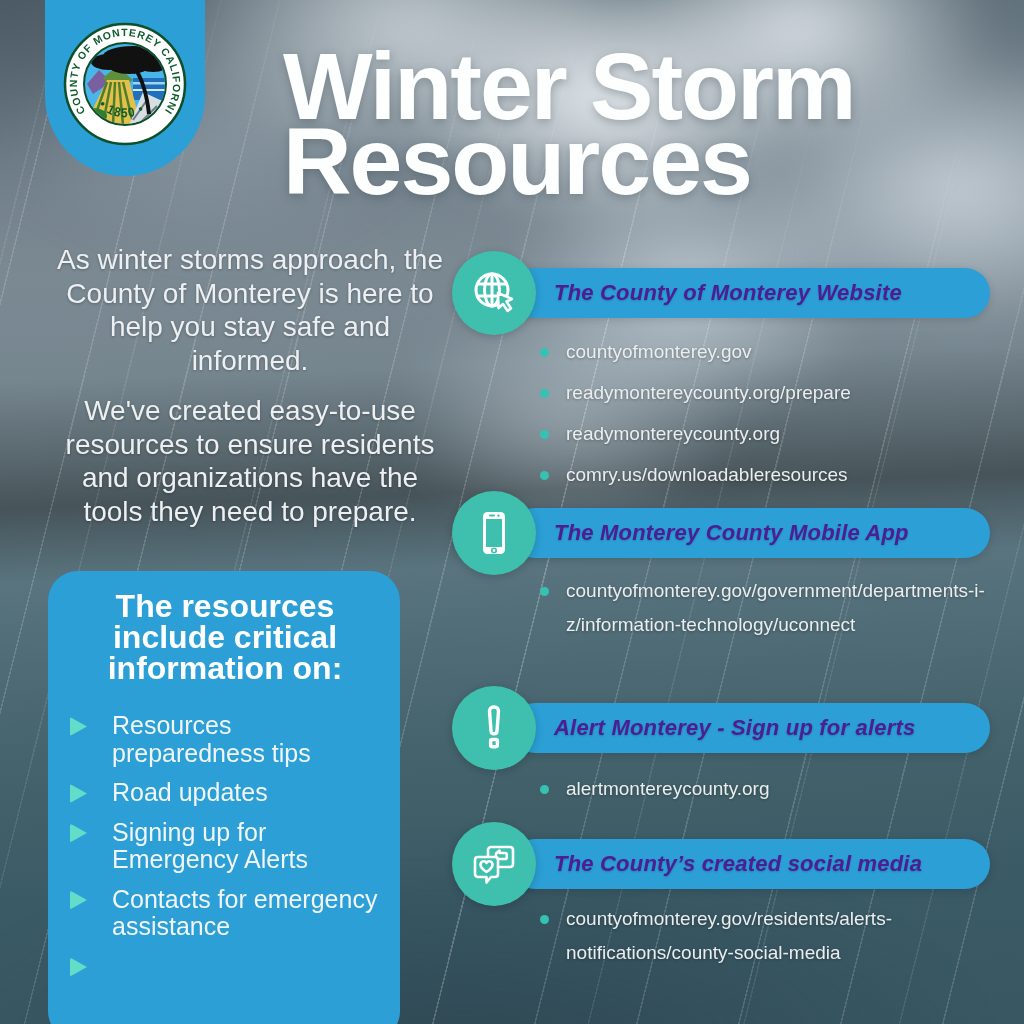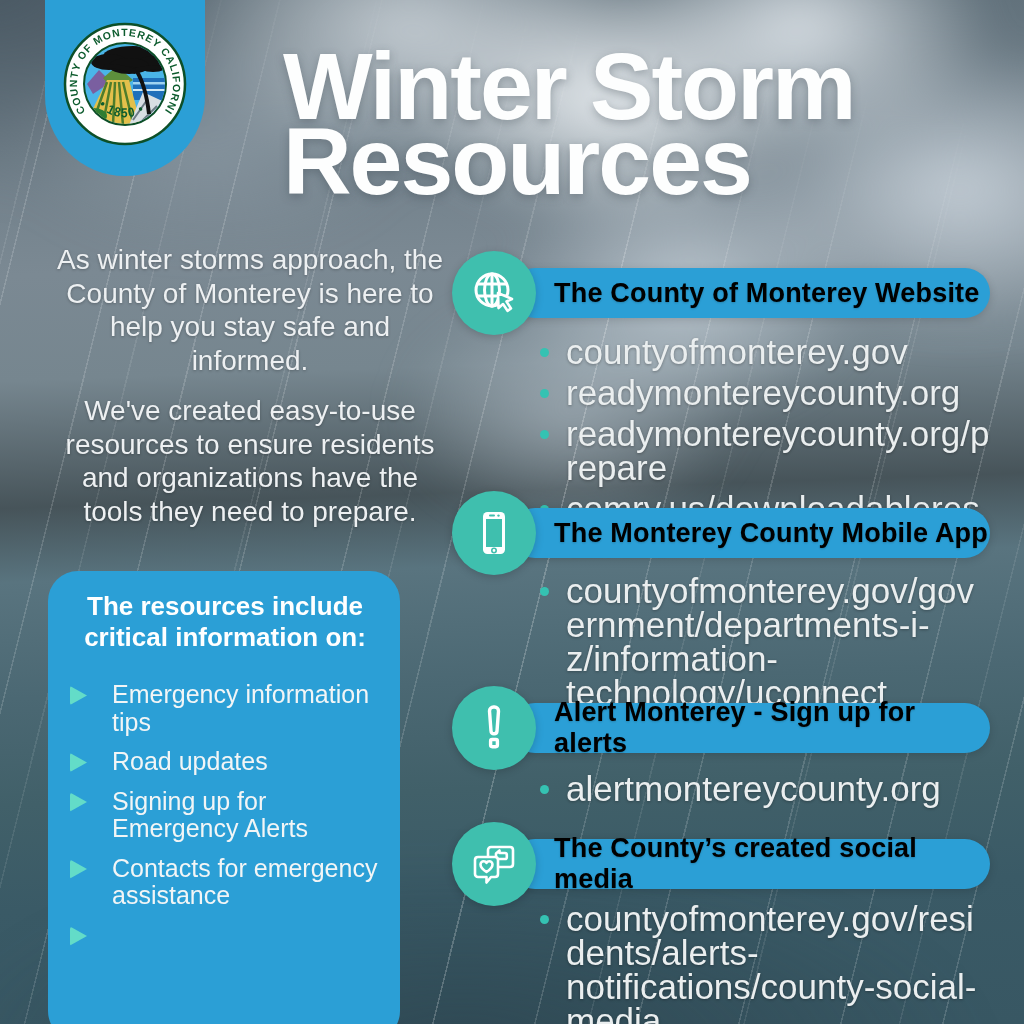--- a/index.html
+++ b/index.html
@@ -41,42 +41,42 @@
     font-size:95px;line-height:75px;font-weight:700;letter-spacing:-2px;color:#fdfefe;
     text-shadow:0 3px 10px rgba(55,65,75,.35);}
   
   .intro{position:absolute;left:50px;top:243px;width:400px;color:#edf0f2;
     font-size:28px;line-height:33.5px;text-shadow:0 1px 3px rgba(0,0,0,.28);}
   .intro p{margin:0 0 17px 0;text-align:center;}
   
   .left-box{position:absolute;left:48px;top:571px;width:352px;height:470px;
     background:var(--blue);border-radius:30px;box-sizing:border-box;
     padding:20px 18px 0 20px;color:#fff;}
-  .box-heading{font-weight:700;font-size:26px;line-height:31px;text-align:center;
+  .box-heading{font-weight:700;font-size:32px;line-height:31px;text-align:center;
     padding:0 14px;margin-bottom:28px;}
   .box-item{position:relative;padding-left:44px;margin-bottom:12px;
     font-size:25px;line-height:27.5px;color:#f2f5f6;}
   .tri{position:absolute;left:2px;top:5px;width:17px;height:19px;background:var(--mint);
     clip-path:polygon(0 0,100% 50%,0 100%);border-radius:2px;}
   .box-link{text-decoration:underline;text-underline-offset:4px;overflow-wrap:anywhere;}
   
   .section{position:absolute;left:450px;width:556px;}
   .s1{top:251px;} .s2{top:491px;} .s3{top:686px;} .s4{top:822px;}
   .icon-circle{position:absolute;left:2px;top:0;width:84px;height:84px;border-radius:50%;
     background:var(--teal);display:flex;align-items:center;justify-content:center;
     box-shadow:0 2px 8px rgba(0,0,0,.18);z-index:2;}
   .pill{position:absolute;left:60px;top:17px;width:480px;height:50px;background:var(--blue);
     border-radius:25px;display:flex;align-items:center;box-sizing:border-box;padding-left:44px;
     box-shadow:0 2px 8px rgba(0,0,0,.15);}
-  .pill span{font-weight:700;font-size:27px;color:#000000;letter-spacing:.2px;
-    text-shadow:0 1px 2px rgba(0,0,0,.18);}
+  .pill span{font-weight:700;font-size:22px;color:#4c1d95;letter-spacing:.2px;
+    text-shadow:0 1px 2px rgba(0,0,0,.18);font-style:italic;}
   .links{position:absolute;left:90px;top:83px;width:452px;}
   .s1 .links{top:84px;} .s2 .links{top:83px;} .s3 .links{top:86px;} .s4 .links{top:80px;}
   .link-item{position:relative;padding-left:26px;margin-bottom:7px;
-    font-size:35px;line-height:34px;color:#eaeeef;overflow-wrap:anywhere;
+    font-size:19px;line-height:34px;color:#eaeeef;overflow-wrap:anywhere;
     text-shadow:0 1px 3px rgba(0,0,0,.3);}
   .dot{position:absolute;left:0;top:13px;width:9px;height:9px;border-radius:50%;
     background:var(--teal2);}
   .icon-circle svg{display:block;}
 </style>
 </head>
 <body>
 
 <div class="canvas" style="--blue:#2b9fd6;--teal:#3fbfae;--teal2:#35c2b2;--mint:#63dcc8;">
   <div class="clouds"></div>
@@ -126,21 +126,21 @@
   <h1 class="title" style="margin:15px;">Winter Storm Resources</h1>
 
   <div class="intro">
     <p>As winter storms approach, the County of Monterey is here to help you stay safe and informed.</p>
     <p>We've created easy-to-use resources to ensure residents and organizations have the tools they need to prepare.</p>
   </div>
 
   <div class="left-box">
     <div class="box-heading">The resources include critical information on:</div>
     <div>
-        <div class="box-item"><span class="tri"></span><span>Emergency information tips</span></div>
+        <div class="box-item"><span class="tri"></span><span>Resources preparedness tips</span></div>
         <div class="box-item"><span class="tri"></span><span>Road updates</span></div>
         <div class="box-item"><span class="tri"></span><span>Signing up for Emergency Alerts</span></div>
         <div class="box-item"><span class="tri"></span><span>Contacts for emergency assistance</span></div>
         <div class="box-item"><span class="tri"></span></div>
       </div>
   </div>
 
   <div class="section s1">
     <div class="icon-circle">
       <svg width="52" height="52" viewBox="0 0 52 52" fill="none" stroke="#ffffff" stroke-width="3" stroke-linecap="round" stroke-linejoin="round">
@@ -150,22 +150,22 @@
         <line x1="9.5" y1="17" x2="38.5" y2="17"></line>
         <line x1="9.5" y1="29" x2="38.5" y2="29"></line>
         <path d="M30 26 L44 32 L38.5 34.5 L43 41.5 L39.5 43.8 L35 37 L30.5 41 Z" fill="#3fbfae" stroke="#ffffff" stroke-width="2.6"></path>
       </svg>
     </div>
     <div class="pill">
       <span>The County of Monterey Website</span>
     </div>
     <div class="links">
         <div class="link-item"><span class="dot"></span><span>countyofmonterey.gov</span></div>
+        <div class="link-item"><span class="dot"></span><span>readymontereycounty.org/prepare</span></div>
         <div class="link-item"><span class="dot"></span><span>readymontereycounty.org</span></div>
-        <div class="link-item"><span class="dot"></span><span>readymontereycounty.org/prepare</span></div>
         <div class="link-item"><span class="dot"></span><span>comry.us/downloadableresources</span></div>
       </div>
   </div>
 
   <div class="section s2">
     <div class="icon-circle">
       <svg width="52" height="52" viewBox="0 0 52 52">
         <rect x="15" y="5" width="22" height="42" rx="4.5" fill="#ffffff"></rect>
         <rect x="18" y="12" width="16" height="28" fill="#3fbfae"></rect>
         <rect x="21" y="7.6" width="6" height="2" rx="1" fill="#3fbfae"></rect>

